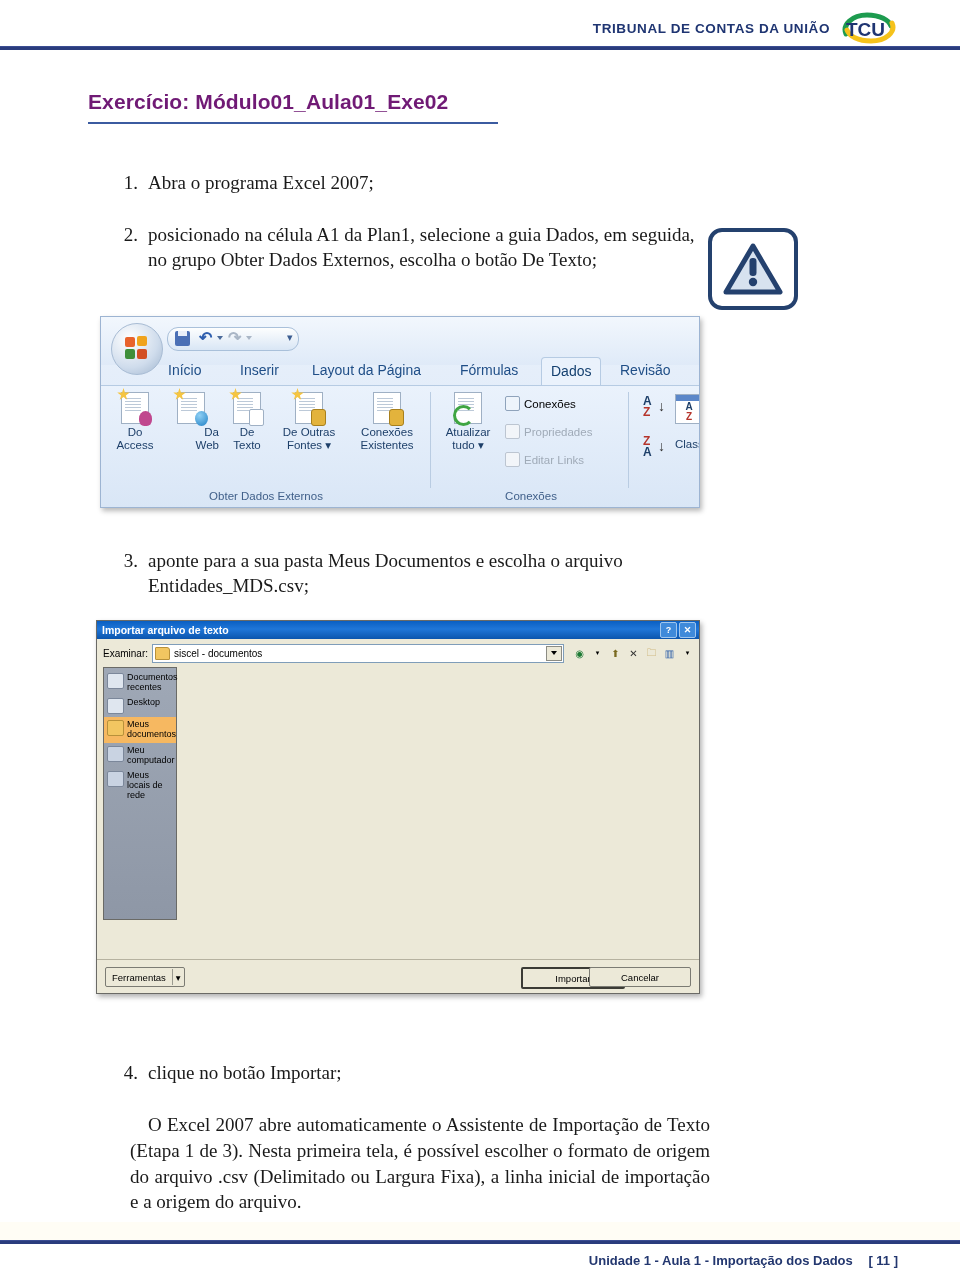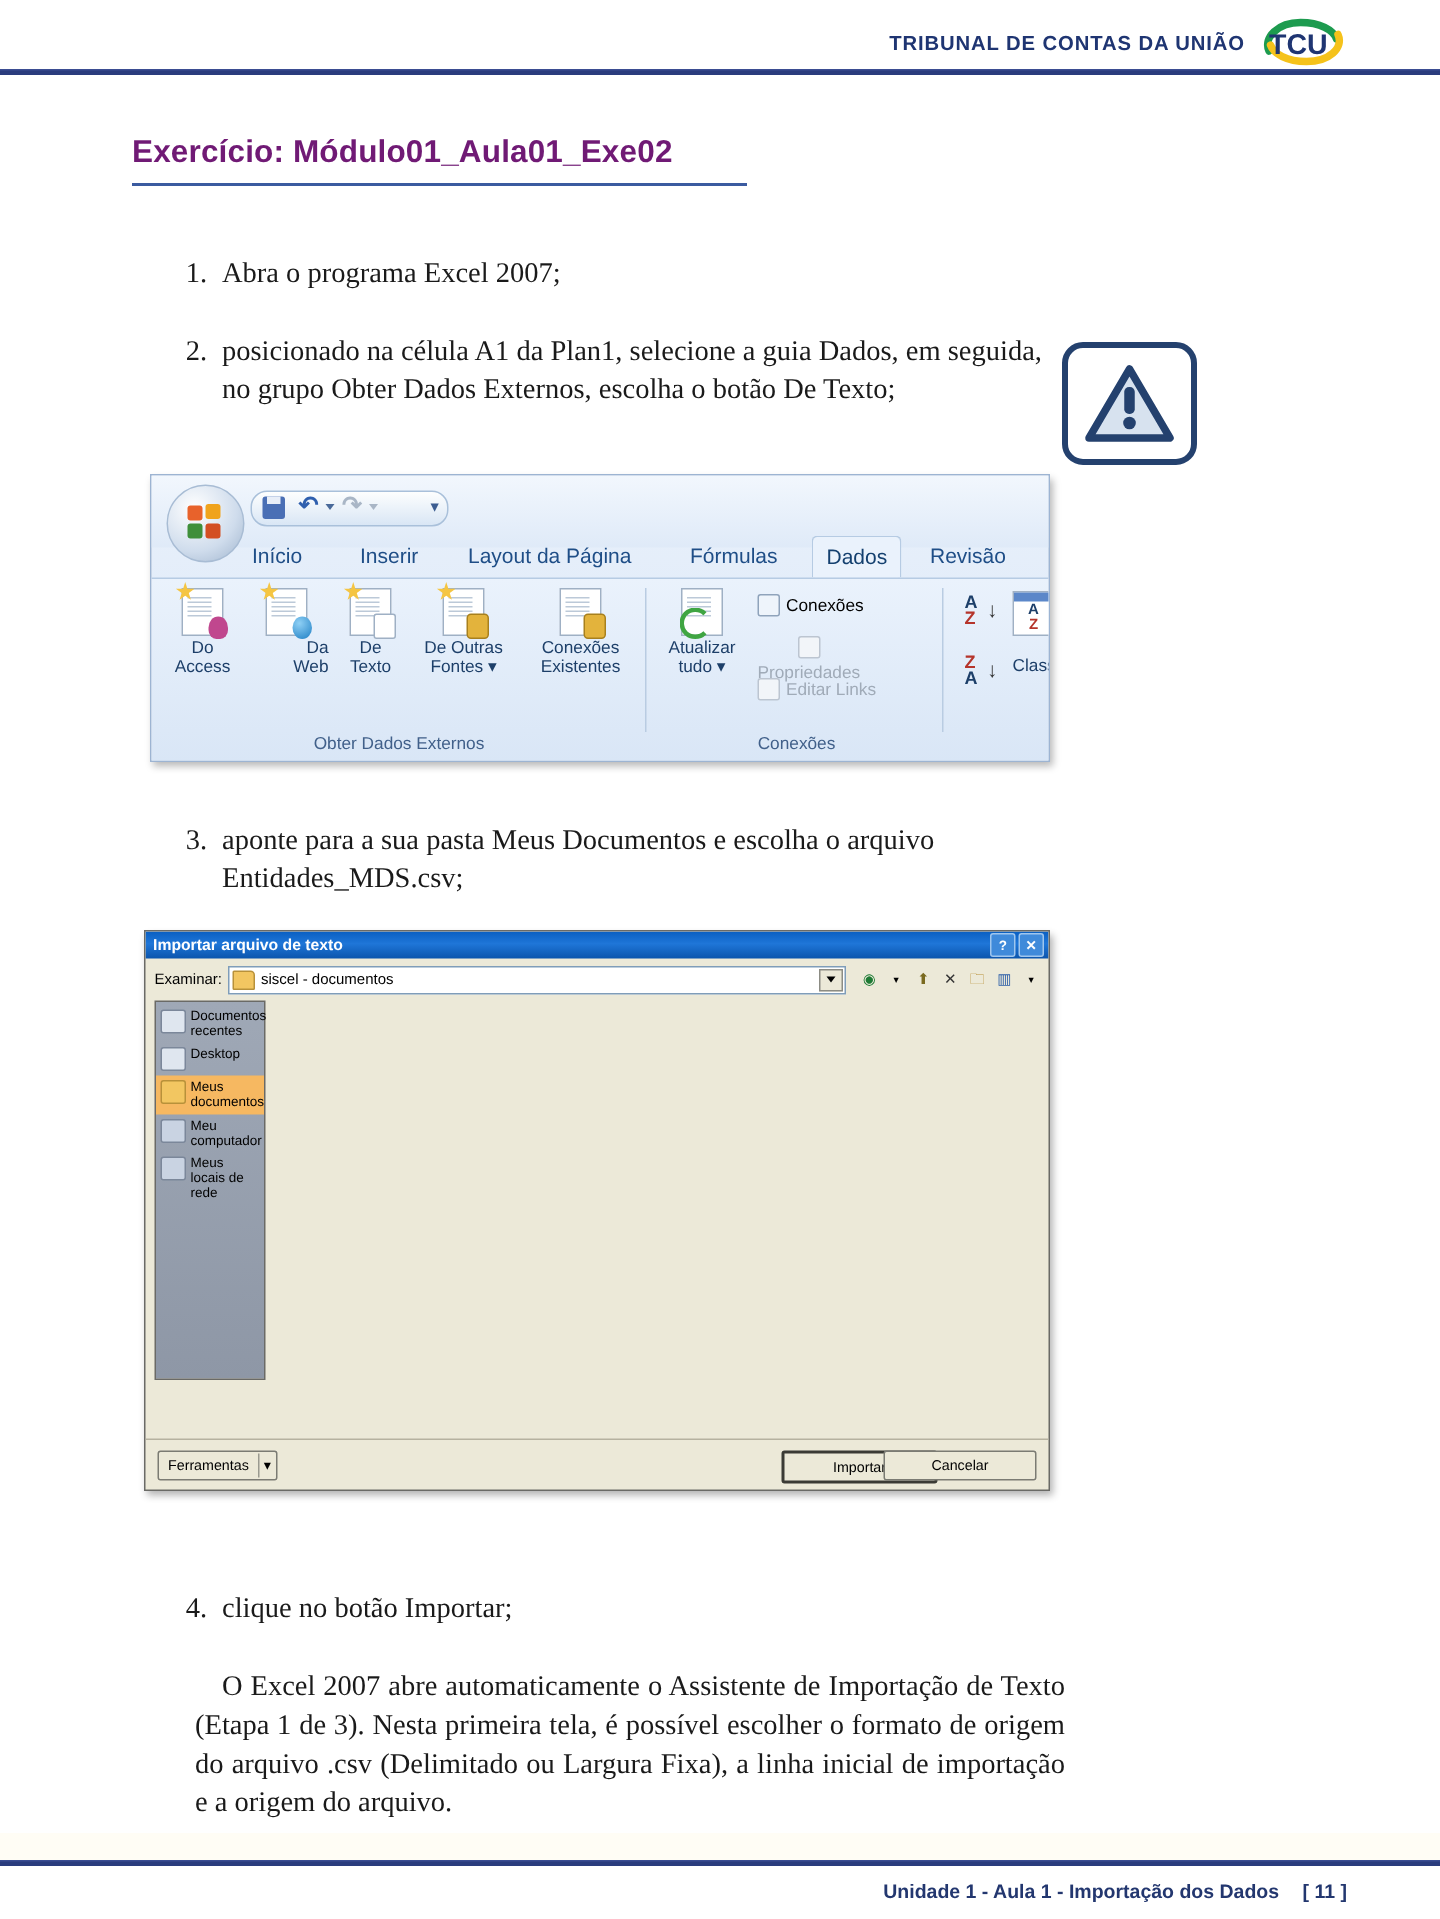--- a/index.html
+++ b/index.html
@@ -346,21 +346,21 @@
           <div class="docicon">
               <span class="refresh"></span>
             </div>
           <div class="lbl"><span>Atualizar</span><br>
             <span>tudo ▾</span></div>
         </div>
         <div class="smallitem" style="left:72px;top:10px;">
           <span class="sic"></span>
           <span>Conexões</span>
         </div>
-        <div class="smallitem dim" style="left:72px;top:38px;flex-direction:column;">
+        <div class="smallitem dim" style="left:72px;top:38px;">
           <span class="sic"></span>
           <span>Propriedades</span>
         </div>
         <div class="smallitem dim" style="left:72px;top:66px;">
           <span class="sic"></span>
           <span>Editar Links</span>
         </div>
         <div class="grp-label">Conexões</div>
         <div class="grp-sep" style="right:0;"></div>
       </div>

